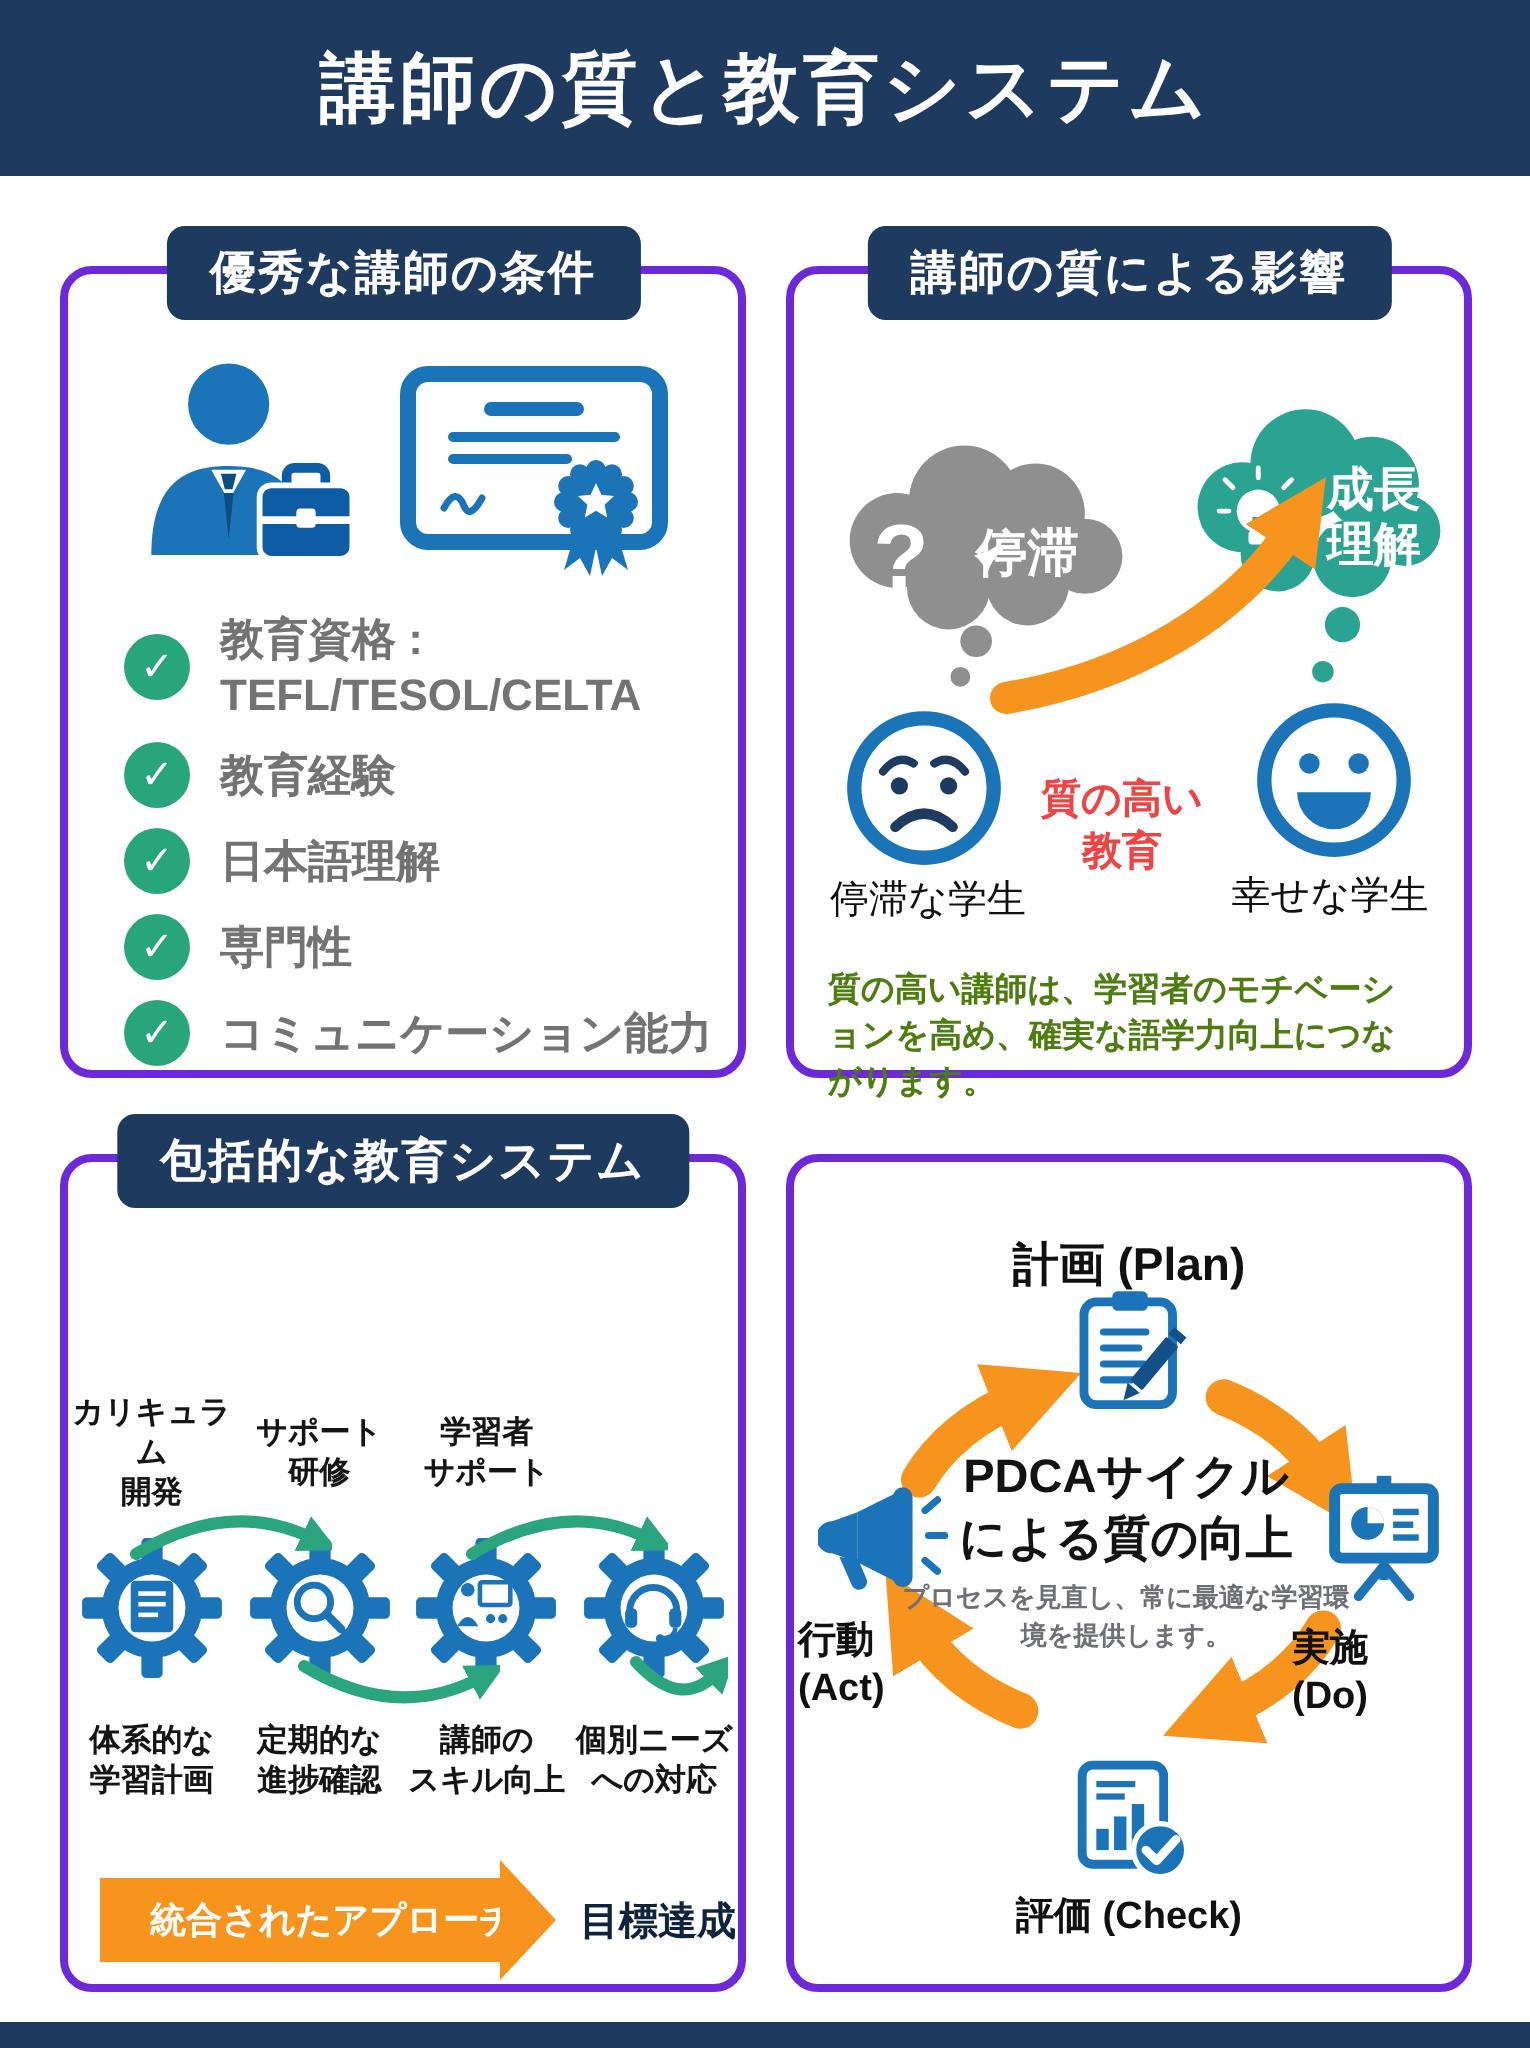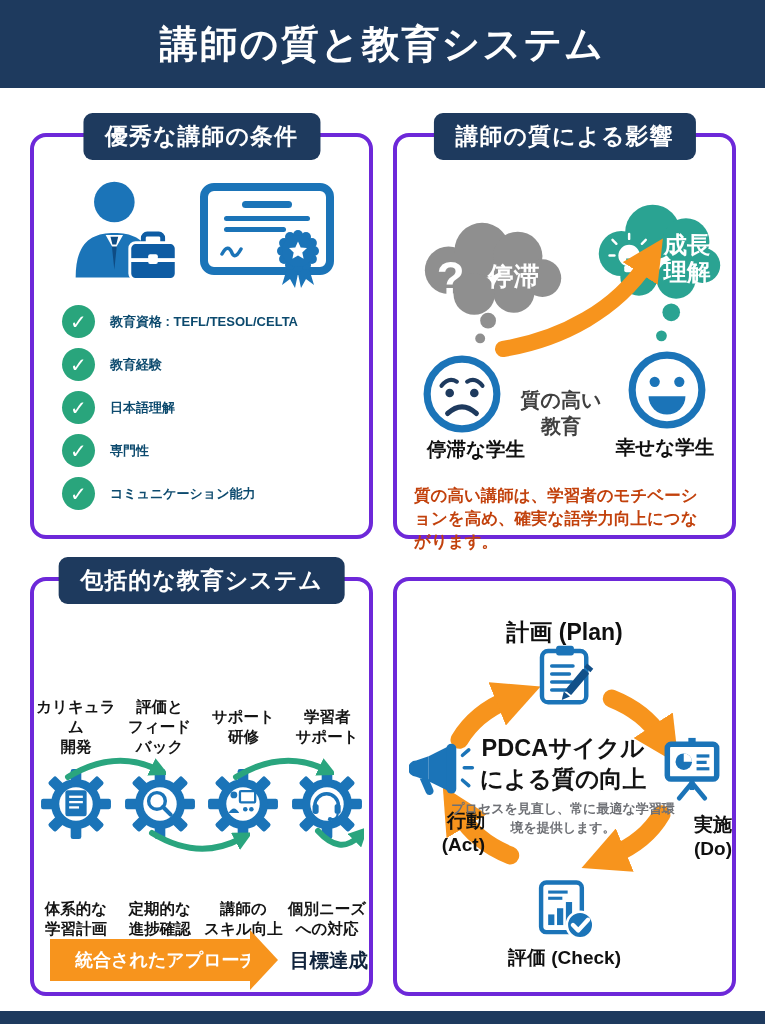--- a/index.html
+++ b/index.html
@@ -19,38 +19,38 @@
   #panel-system{left:30px;top:577px;height:411px;}
   #panel-cycle{left:393px;top:577px;height:411px;}
   .pill{position:absolute;top:-24px;left:50%;transform:translateX(-50%);background:#1e3a5e;color:#fff;
     font-size:23px;font-weight:bold;padding:8px 22px;border-radius:9px;white-space:nowrap;letter-spacing:1px;}
   
   .icons-row{margin-top:40px;display:flex;justify-content:center;align-items:center;gap:16px;height:112px;}
   .checklist{margin:16px 0 0 28px;}
   .check-item{display:flex;align-items:center;gap:15px;margin-bottom:10px;}
   .check-circle{width:33px;height:33px;border-radius:50%;background:#29a57c;color:#fff;flex:none;
     display:flex;align-items:center;justify-content:center;font-size:20px;font-weight:bold;}
-  .check-label{font-size:13px;font-weight:bold;color:#0c4a6e;}
+  .check-label{font-size:22px;font-weight:bold;color:#737373;}
   
   .cloud-gray{position:absolute;left:14px;top:70px;width:168px;}
   .cloud-teal{position:absolute;right:2px;top:50px;width:142px;}
   .swoosh{position:absolute;left:96px;top:100px;width:190px;height:122px;}
   .face-sad{position:absolute;left:24px;top:216px;width:82px;}
   .face-happy{position:absolute;right:24px;top:212px;width:82px;}
-  .face-label{position:absolute;width:134px;text-align:center;font-weight:bold;font-size:19.5px;color:#101010;padding-left:12px;}
+  .face-label{position:absolute;width:134px;text-align:center;font-weight:normal;font-size:19.5px;color:#101010;}
   .label-sad{left:0;top:299px;}
   .label-happy{right:0;top:297px;}
-  .quality-text{position:absolute;left:104px;top:250px;width:120px;text-align:center;color:#404040;
+  .quality-text{position:absolute;left:104px;top:250px;width:120px;text-align:center;color:#ef4444;
     font-weight:bold;font-size:20px;line-height:1.3;}
   .impact-desc{position:absolute;left:17px;top:330px;width:296px;font-size:16.5px;font-weight:600;
-    color:#c2410c;line-height:1.4;}
+    color:#4d7c0f;line-height:1.4;}
   
   .sys-labels{position:absolute;left:0;right:0;display:flex;}
   .sys-top-labels{top:116px;align-items:center;}
-  .sys-bottom-labels{top:280px;align-items:flex-start;margin-top:38px;}
+  .sys-bottom-labels{top:280px;align-items:flex-start;}
   .sys-col{width:25%;text-align:center;font-size:15.5px;font-weight:bold;line-height:1.3;
     white-space:pre-line;color:#151515;}
   .gears-row{position:absolute;top:184px;left:0;right:0;height:78px;display:flex;
     justify-content:space-around;align-items:center;}
   .gear{width:76px;height:76px;}
   .g-arc{position:absolute;}
   .arc-a1{left:28px;top:-14px;width:104px;height:32px;}
   .arc-a2{left:196px;top:-14px;width:104px;height:32px;}
   .arc-b1{left:112px;bottom:-14px;width:104px;height:32px;}
   .arc-b2{left:280px;bottom:-12px;width:50px;height:30px;}
@@ -63,27 +63,27 @@
   .goal-label{margin-left:40px;font-size:19.5px;font-weight:bold;color:#10233c;white-space:nowrap;}
   
   .pdca-plan-label{position:absolute;top:36px;left:0;right:0;text-align:center;
     font-size:23px;font-weight:bold;color:#101010;}
   .pdca-arcs{position:absolute;left:6px;top:66px;width:316px;height:250px;}
   .pdca-icon{position:absolute;}
   .icon-plan{left:50%;top:62px;margin-left:-31px;width:62px;}
   .icon-act{left:12px;top:160px;width:66px;}
   .icon-do{right:8px;top:156px;width:64px;}
   .icon-check{left:50%;top:298px;margin-left:-31px;width:62px;}
-  .pdca-side-label{position:absolute;width:86px;text-align:right;font-size:19px;font-weight:bold;
+  .pdca-side-label{position:absolute;width:86px;text-align:left;font-size:19px;font-weight:bold;
     color:#101010;line-height:1.25;white-space:pre-line;}
   .label-act{left:2px;top:228px;}
   .label-do{right:0;top:232px;}
   .pdca-check-label{position:absolute;top:364px;left:0;right:0;text-align:center;
     font-size:19px;font-weight:bold;color:#101010;}
-  .pdca-center{position:absolute;top:152px;left:54px;width:224px;text-align:center;}
+  .pdca-center{position:absolute;top:142px;left:54px;width:224px;text-align:center;}
   .pdca-center-title{font-size:23.5px;font-weight:bold;color:#131313;line-height:1.3;white-space:pre-line;}
   .pdca-center-caption{margin-top:6px;font-size:13px;font-weight:600;color:#6e7075;line-height:1.45;}
 </style>
 </head>
 <body>
 
 <svg width="0" height="0" style="position:absolute" aria-hidden="true">
   <defs>
     <marker id="mOrange" viewBox="0 0 3 3" markerWidth="2.6" markerHeight="2.6" refX="0.9" refY="1.5" orient="auto" markerUnits="strokeWidth">
       <path d="M0,0 L3,1.5 L0,3 Z" fill="#f7941d"></path>
@@ -237,23 +237,20 @@
 
   <p class="impact-desc">質の高い講師は、学習者のモチベーションを高め、確実な語学力向上につながります。</p>
 </section>
 
 <section class="panel" id="panel-system">
   <div class="pill">包括的な教育システム</div>
 
   <div class="sys-labels sys-top-labels">
     <div class="sys-col">カリキュラム
 開発</div>
-    <div class="sys-col">評価と
-フィード
-バック</div>
     <div class="sys-col">サポート
 研修</div>
     <div class="sys-col">学習者
 サポート</div>
   </div>
 
   <div class="gears-row">
     <svg class="gear" viewBox="0 0 100 100">
       <g fill="#1b74b8">
         <g transform="rotate(0 50 50)">

